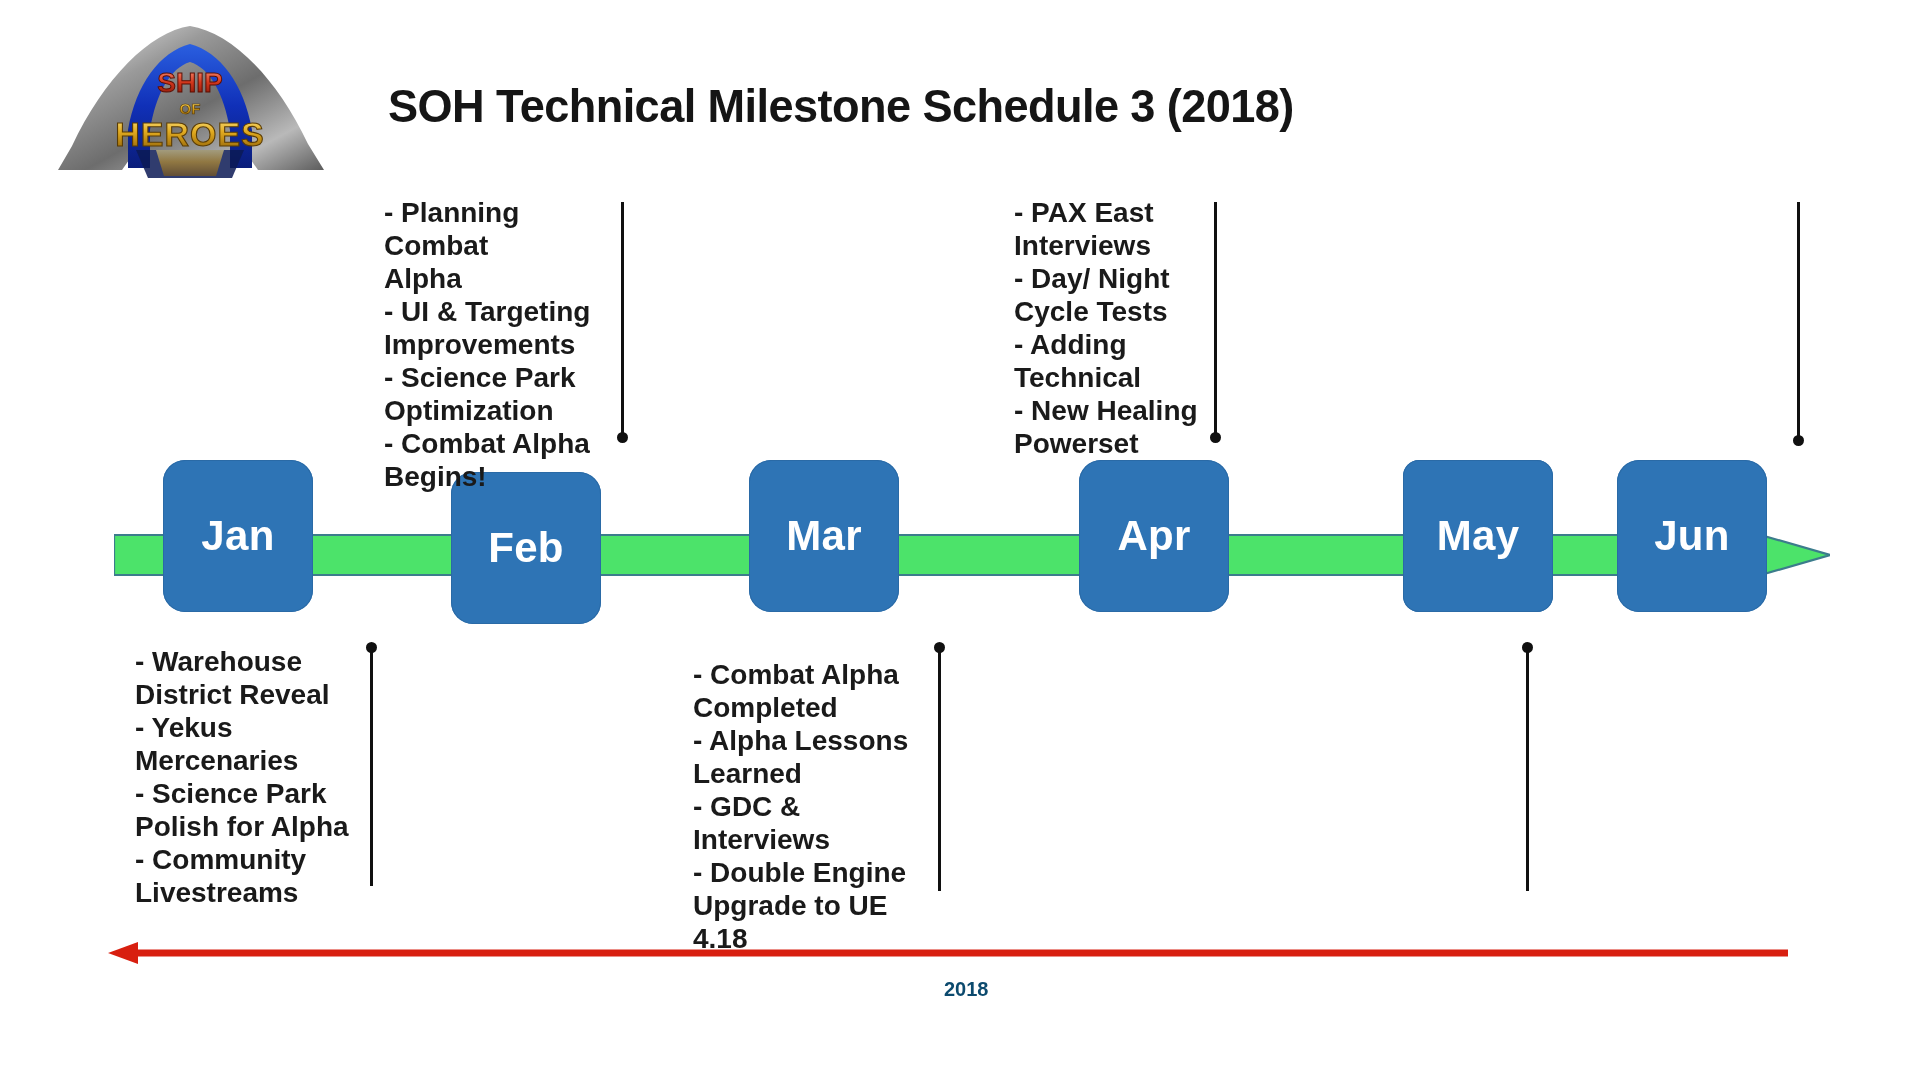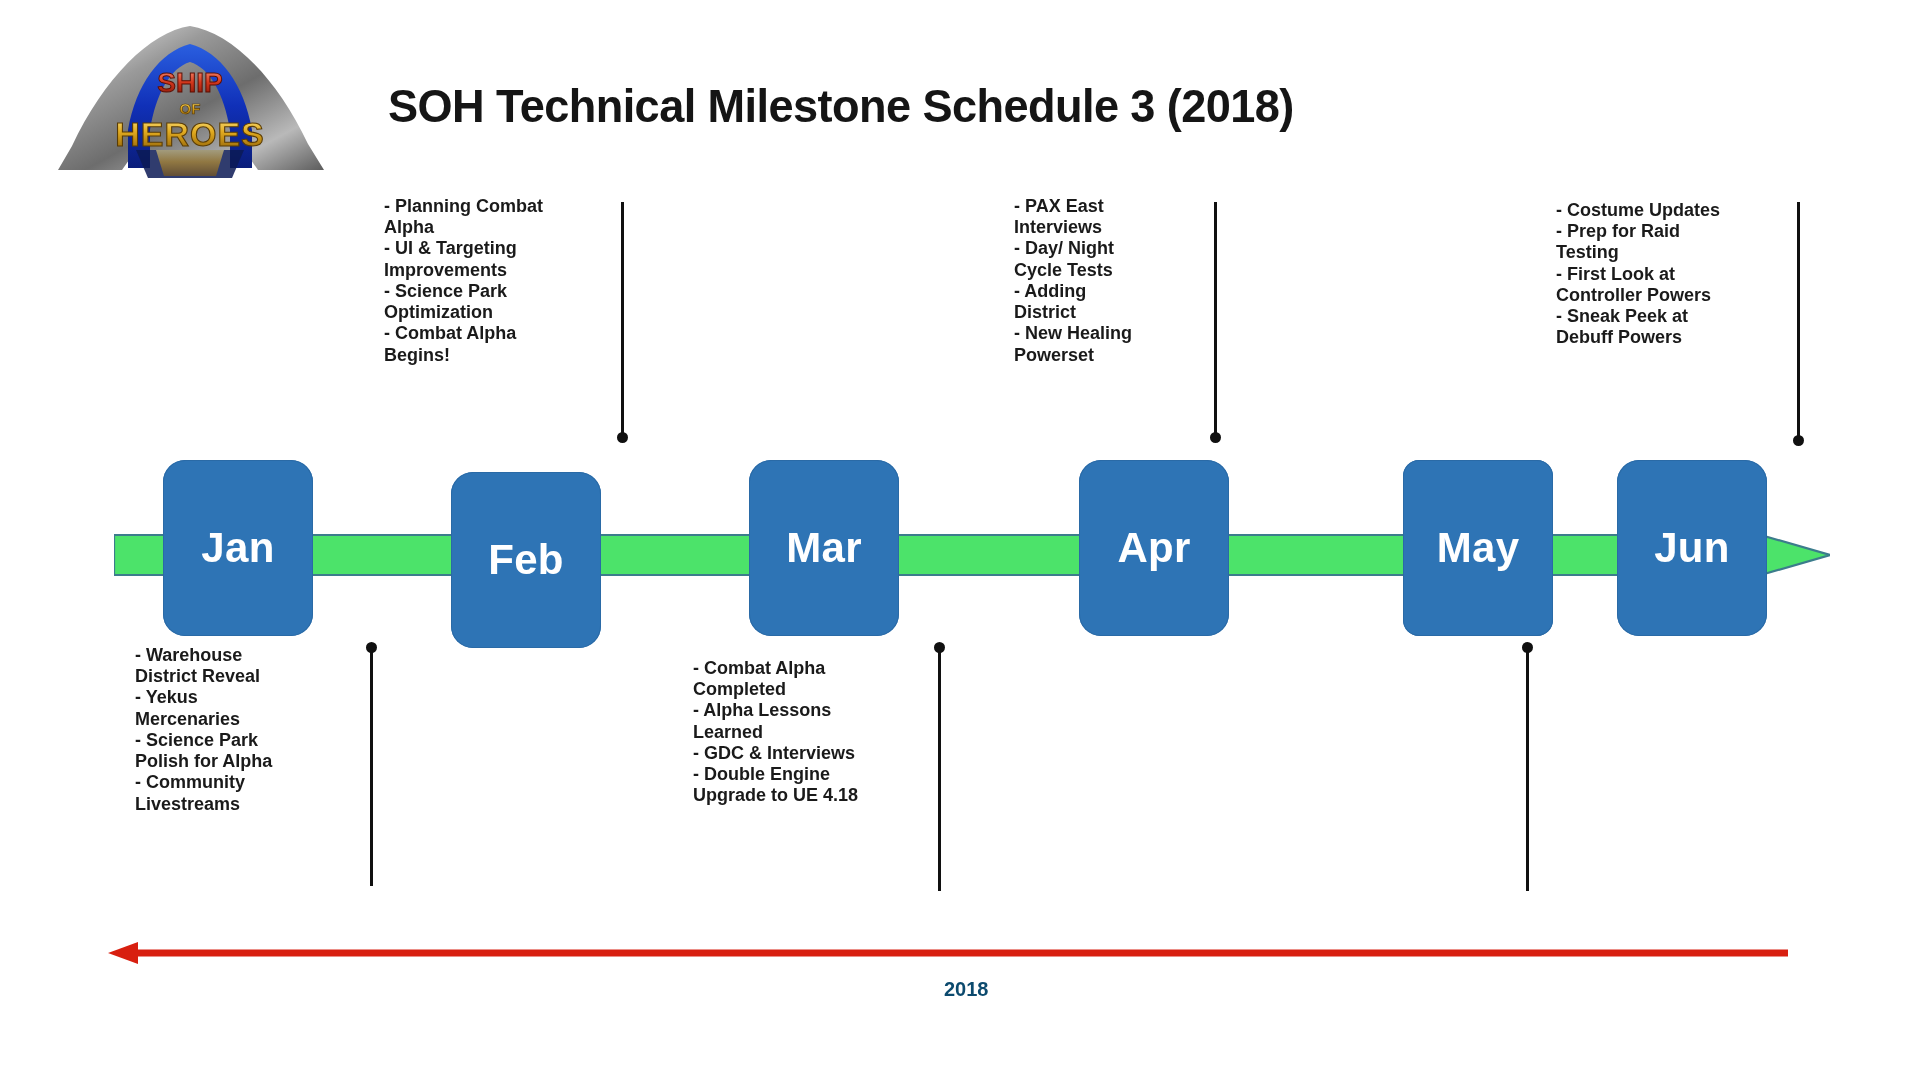--- a/index.html
+++ b/index.html
@@ -28,35 +28,35 @@
     transform:scaleX(0.96);transform-origin:left center;
   }
 
   
   .tl-bar{
     position:absolute;left:114px;top:529px;width:1716px;height:52px;
   }
   .tl-bar svg{display:block;}
 
   .month{
-    position:absolute;width:150px;height:176px;
+    position:absolute;width:150px;height:152px;
     background:#2E74B5;border-radius:22px;
     box-shadow:0 0 0 1px #2A6AA6 inset;
     display:flex;align-items:center;justify-content:center;
   }
   .month span{
     color:#ffffff;font-size:42px;font-weight:bold;
     font-family:"Liberation Sans", sans-serif;
     letter-spacing:0.3px;
   }
 
   
   .callout{
     position:absolute;
-    font-size:18px;line-height:1.18;
+    font-size:28px;line-height:1.18;
     font-weight:bold;color:#1a1a1a;
     font-family:"Liberation Sans", sans-serif;
     white-space:pre-line;
   }
   .leader{position:absolute;}
   .leader .stem{
     position:absolute;left:4px;top:0;width:2.5px;height:100%;
     background:#101010;
   }
   .leader .dot{
@@ -161,35 +161,28 @@
   <div class="leader up" style="left:617px;top:202px;height:235px;">
     <div class="stem"></div>
     <div class="dot" style="top:auto;bottom:-6px;"></div>
   </div>
 
   <div class="callout" style="left:1014px;top:196px;width:200px;">- PAX East
 Interviews
  - Day/ Night
 Cycle Tests
 - Adding
-District
+Technical
 - New Healing
 Powerset</div>
   <div class="leader up" style="left:1210px;top:202px;height:235px;">
     <div class="stem"></div>
     <div class="dot" style="top:auto;bottom:-6px;"></div>
   </div>
 
-  <div class="callout" style="left:1556px;top:200px;width:232px;">- Costume Updates
-- Prep for Raid
-Testing
-- First Look at
-Controller Powers
-- Sneak Peek at
-Debuff Powers</div>
   <div class="leader up" style="left:1793px;top:202px;height:238px;">
     <div class="stem"></div>
     <div class="dot" style="top:auto;bottom:-6px;"></div>
   </div>
 
   <div class="callout" style="left:135px;top:645px;width:230px;">- Warehouse
 District Reveal
 - Yekus
 Mercenaries
 - Science Park

